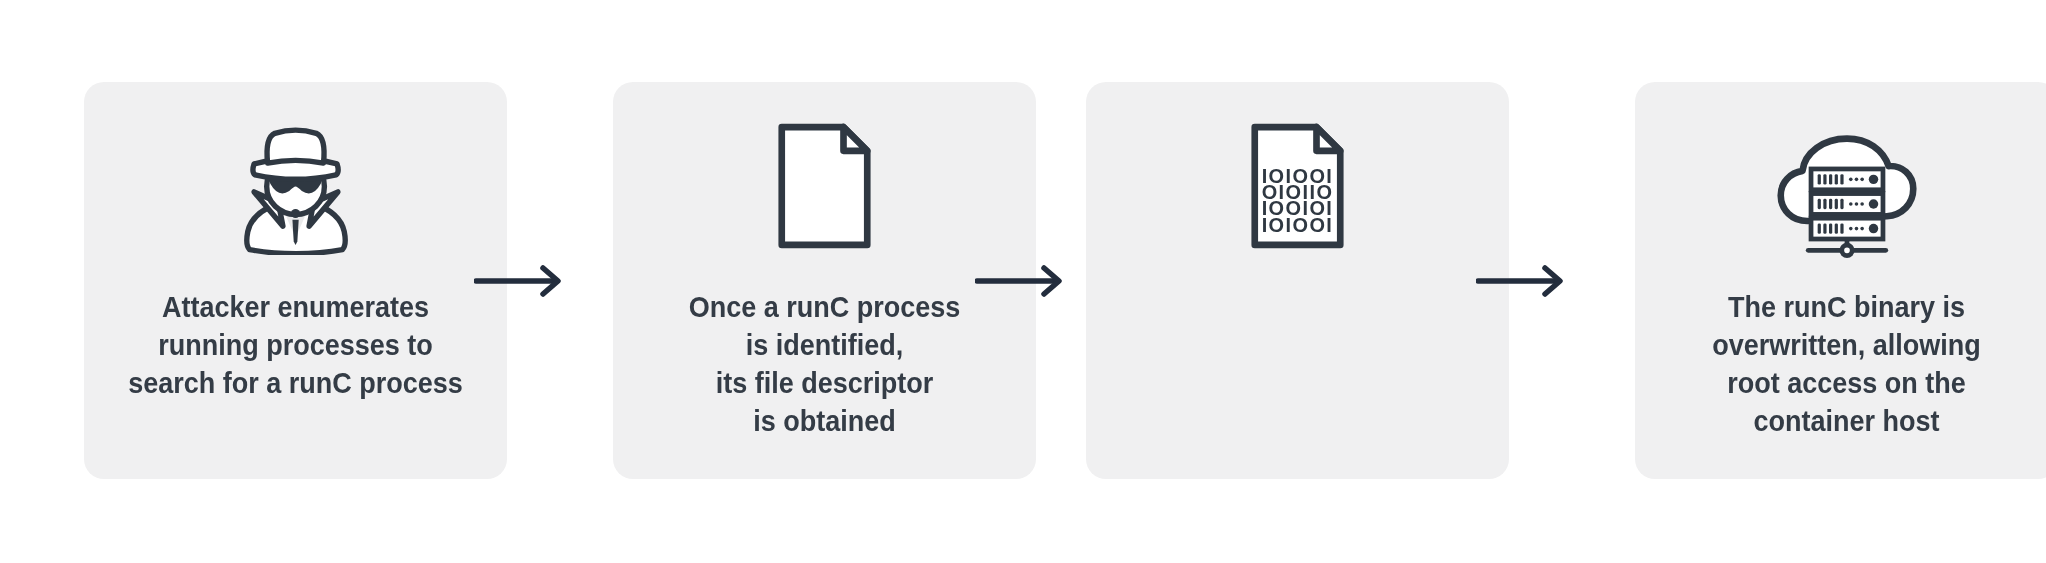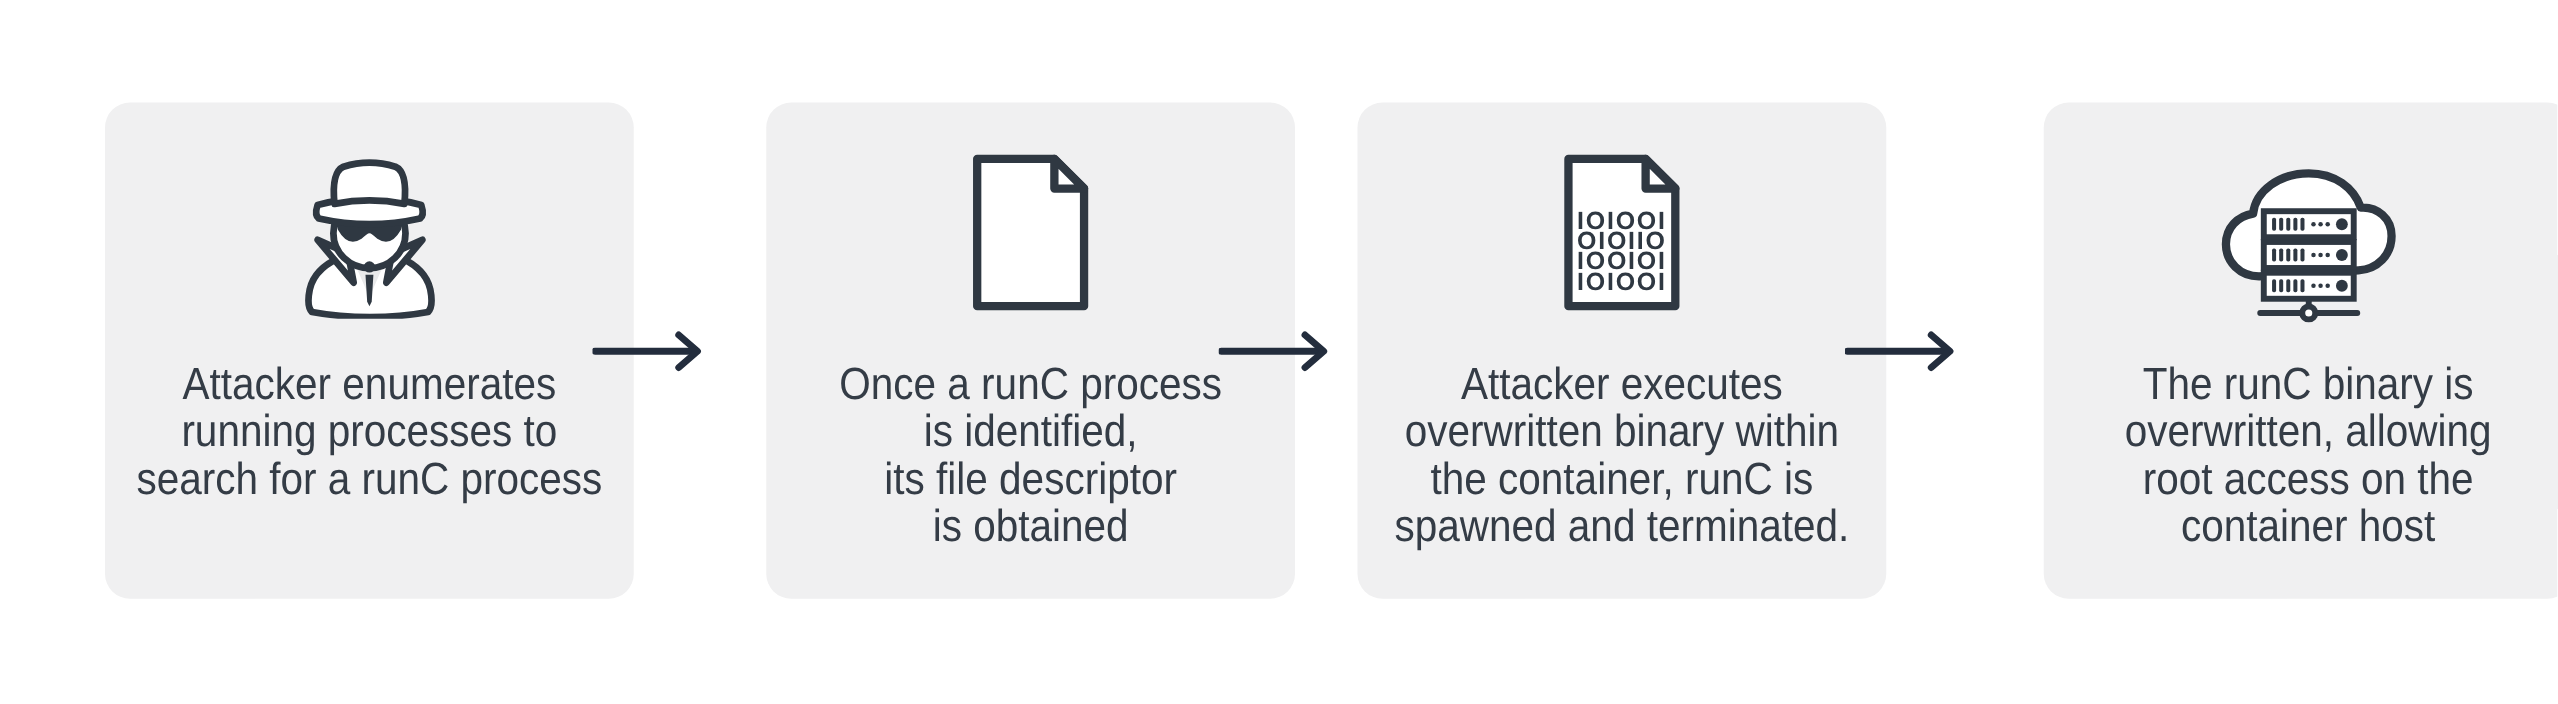--- a/index.html
+++ b/index.html
@@ -29,22 +29,22 @@
     height: 140px;
     display: flex;
     align-items: center;
     justify-content: center;
   }
   .caption {
     position: absolute;
     top: 206px; left: 0; right: 0;
     text-align: center;
     color: #343c46;
-    font-weight: normal;
-    font-size: 36px;
+    font-weight: bold;
+    font-size: 30px;
     line-height: 38px;
   }
   .caption .line {
     white-space: nowrap;
     transform: scaleX(0.9);
     transform-origin: 50% 50%;
   }
   .arrow {
     position: absolute;
     top: 263px;
@@ -111,26 +111,20 @@
         <path d="M5 5 H70 L95 30 V129 H5 Z" fill="#ffffff" stroke="#2f3842" stroke-width="7" stroke-linejoin="round"></path>
         <path d="M70 5 L70 30 L95 30 Z" fill="#ffffff" stroke="#2f3842" stroke-width="7" stroke-linejoin="round"></path>
         <g fill="#2f3842" font-family="Liberation Sans, sans-serif" font-weight="bold" font-size="21" letter-spacing="1.5" text-anchor="middle">
           <text x="50" y="64">IOIOOI</text>
           <text x="50" y="81">OIOIIO</text>
           <text x="50" y="98">IOOIOI</text>
           <text x="50" y="115">IOIOOI</text>
         </g>
       </svg>
     </div>
-    <div class="caption">
-      <div class="line">Attacker executes</div>
-      <div class="line">overwritten binary within</div>
-      <div class="line">the container, runC is</div>
-      <div class="line">spawned and terminated.</div>
-    </div>
   </section>
 
   <svg class="arrow arrow-3" width="96" height="36" viewBox="0 0 96 36">
     <line x1="2" y1="18" x2="80" y2="18" stroke="#232d3d" stroke-width="5.5" stroke-linecap="round"></line>
     <path d="M69 5 L84 18 L69 31" fill="none" stroke="#232d3d" stroke-width="5.5" stroke-linecap="round" stroke-linejoin="round"></path>
   </svg>
 
   <section class="step step-4">
     <div class="icon-wrap">
       <svg width="142" height="144" viewBox="0 0 150 152">

